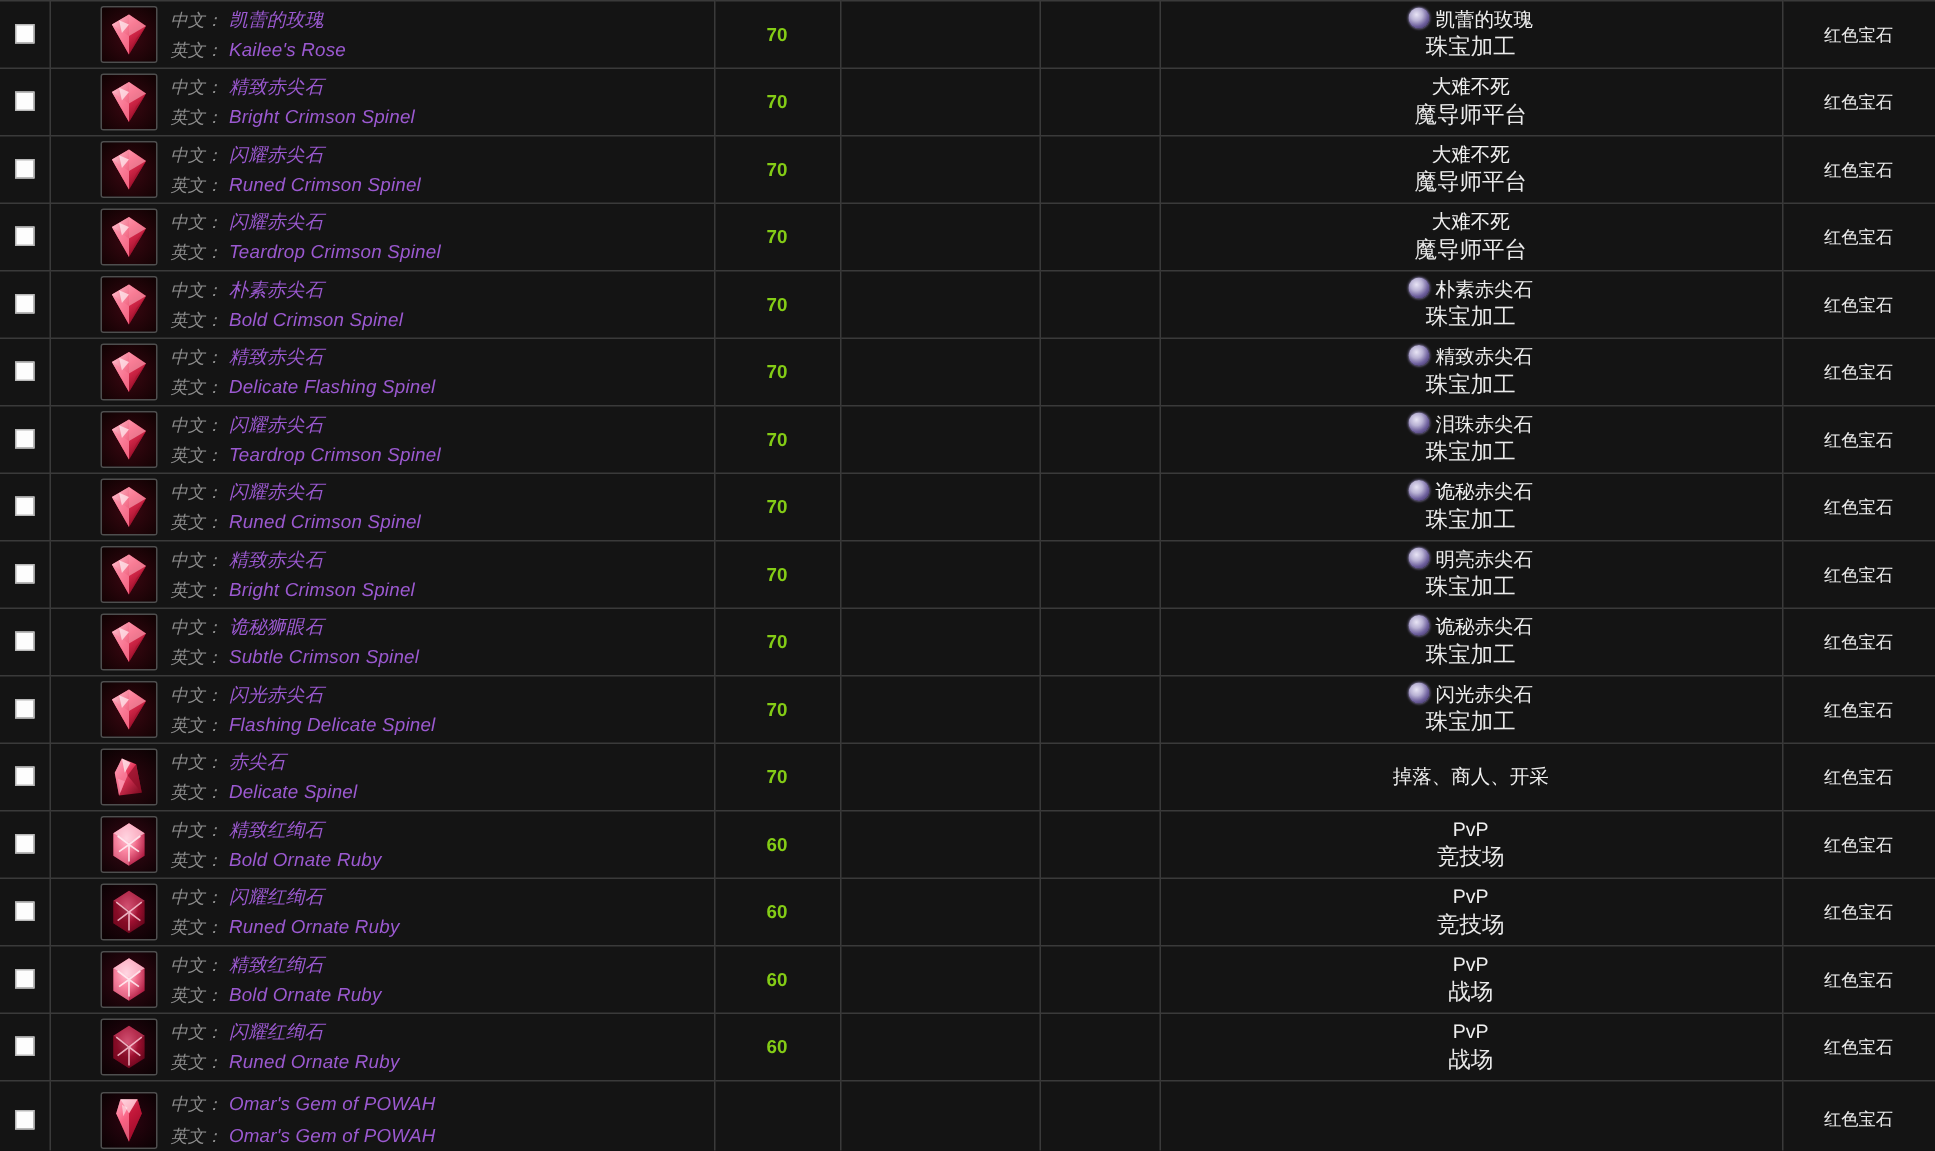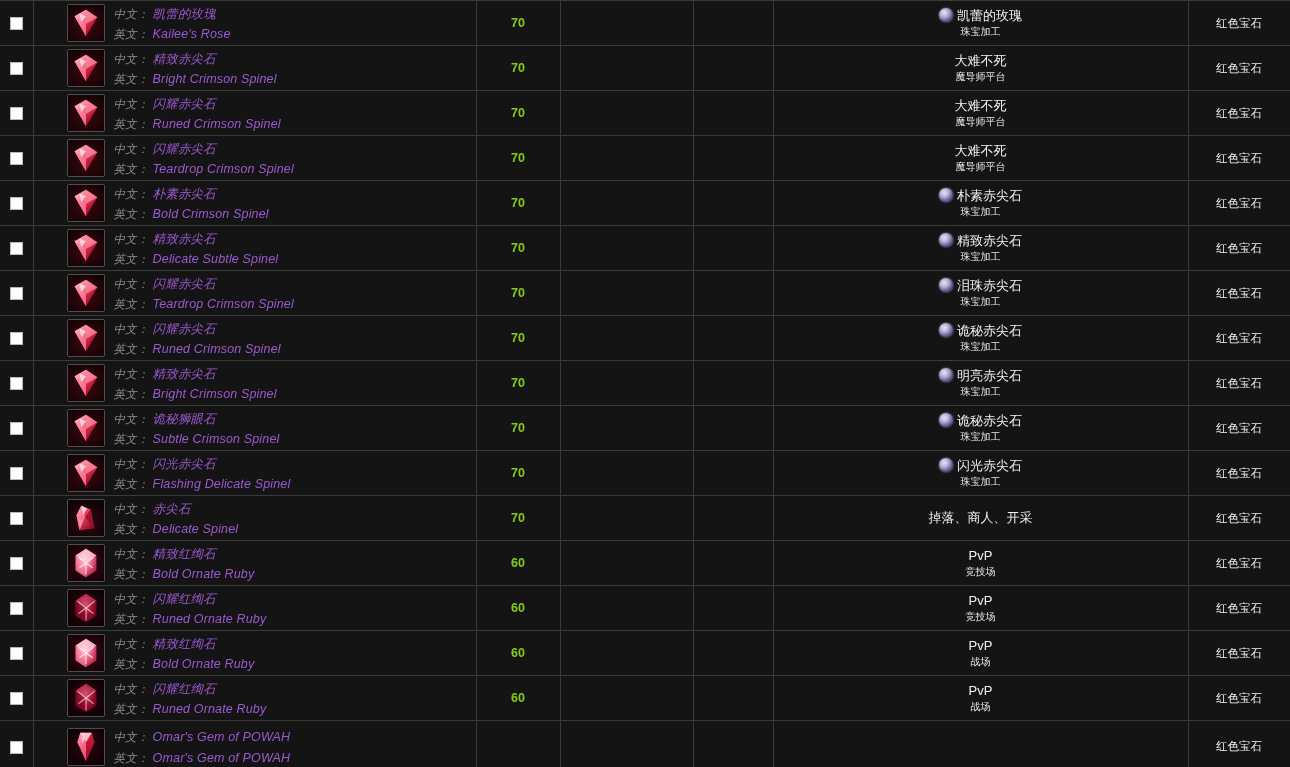--- a/index.html
+++ b/index.html
@@ -100,21 +100,21 @@
     width: 14px; height: 14px;
     vertical-align: -2px;
     margin-right: 4px;
     border-radius: 50%;
     background:
       radial-gradient(circle at 38% 34%, #e8e4f5 0%, #b9b2d4 32%, #6d5f9c 62%, #2a1f4a 100%);
     box-shadow: 0 0 2px #b0a4e0;
   }
   .src-line2 {
     color: #eaeaea;
-    font-size: 10px;
+    font-size: 15px;
     line-height: 1.35;
   }
 
   
   .type-cell {
     text-align: center;
     color: #efefef;
     font-size: 11.5px;
   }
 
@@ -367,21 +367,21 @@
     </defs>
     <rect width="38" height="38" fill="url(#csc-bg)"></rect>
     <path d="M7 12 L19 5 L31 13 L19 33 Z" fill="url(#csc-g1)"></path>
     <path d="M7 12 L19 5 L19 33 Z" fill="url(#csc-g2)" opacity=".85"></path>
     <path d="M19 5 L31 13 L19 20 Z" fill="#ffb9c8" opacity=".55"></path>
     <path d="M7 12 L19 20 L19 33 Z" fill="#ff7e9c" opacity=".5"></path>
     <path d="M12 9 L19 12 L14 18 Z" fill="#ffe9ef" opacity=".75"></path>
     <path d="M19 33 L31 13 L24 22 Z" fill="#a2102e" opacity=".6"></path>
   </svg>
             </span>
-            <span class="names"><span class="name-row"><span class="name-label">中文：</span><span class="name-value">精致赤尖石</span></span><br><span class="name-row"><span class="name-label">英文：</span><span class="name-value">Delicate Subtle Spinel</span></span></span>
+            <span class="names"><span class="name-row"><span class="name-label">中文：</span><span class="name-value">精致赤尖石</span></span><br><span class="name-row"><span class="name-label">英文：</span><span class="name-value">Delicate Flashing Spinel</span></span></span>
           </div>
         </td>
         <td class="level-cell">70</td>
         <td class="empty-cell"></td>
         <td class="empty-cell"></td>
         <td class="src-cell">
           <div class="src-line1"><span class="spell-ico"></span><span>精致赤尖石</span></div>
           <div class="src-line2">珠宝加工</div>
         </td>
         <td class="type-cell">红色宝石</td>

